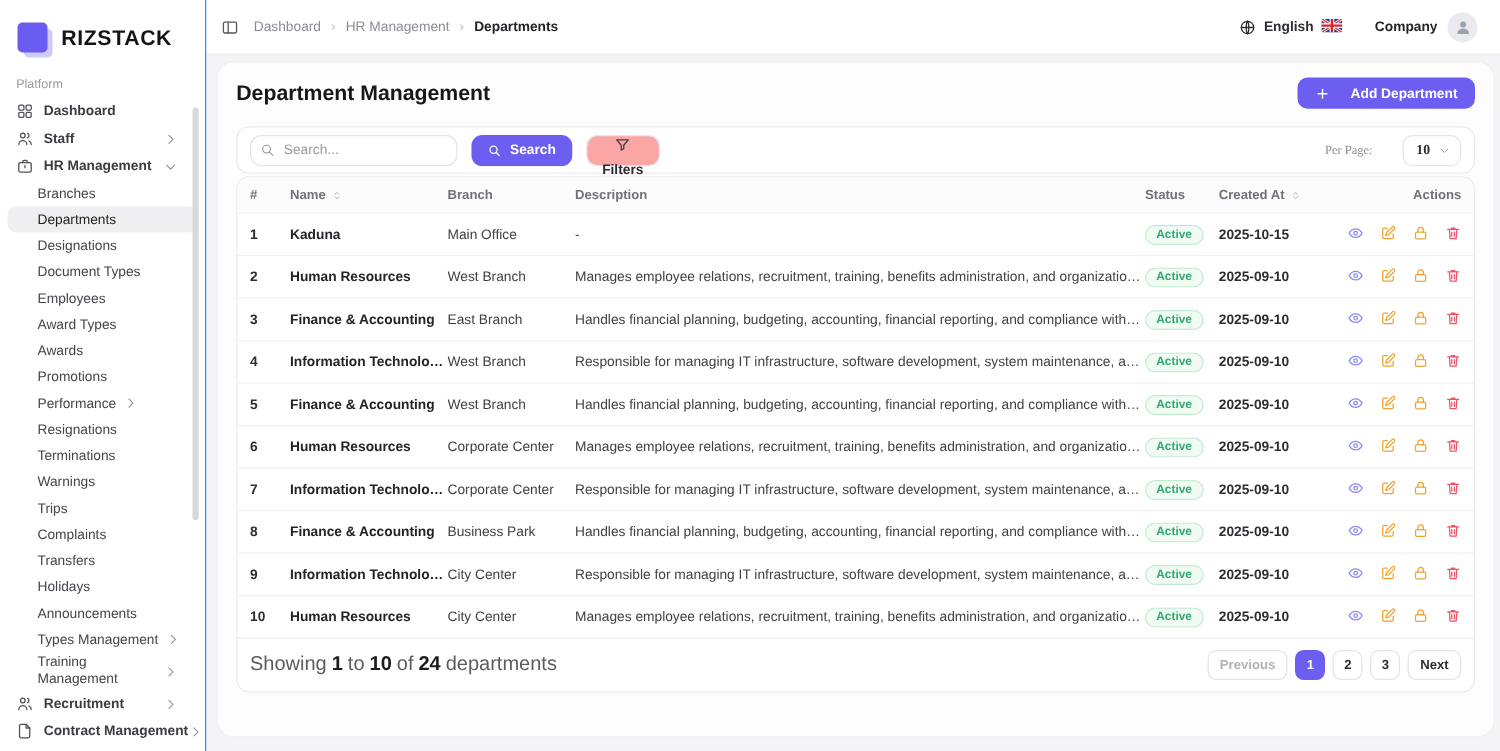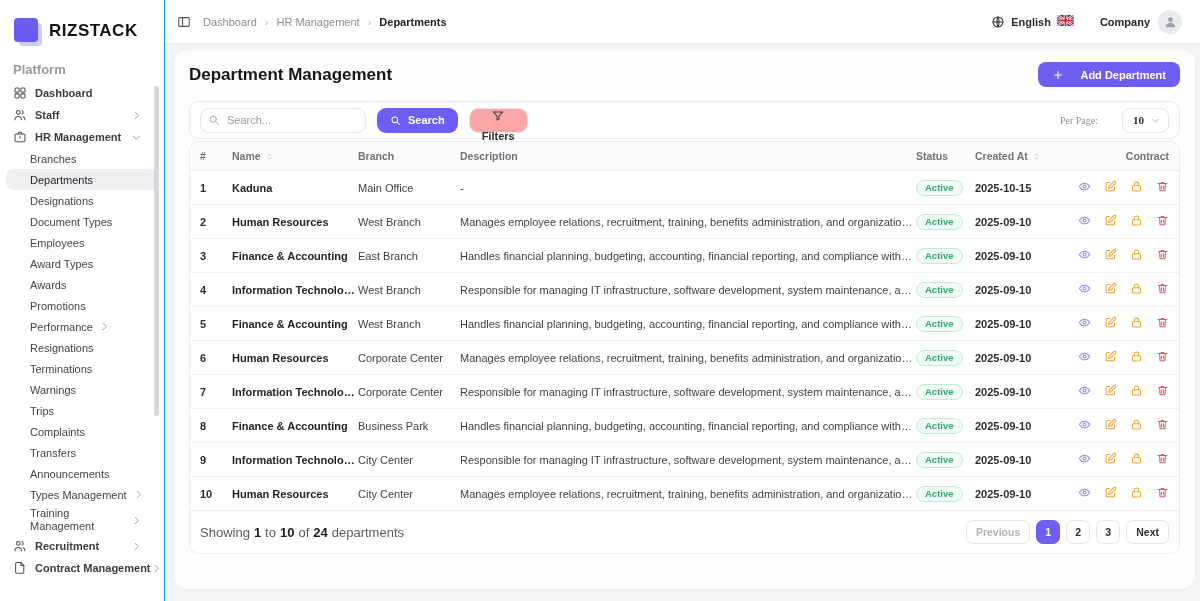--- a/index.html
+++ b/index.html
@@ -13,21 +13,21 @@
   .ico.sm svg { width:11px; height:11px; }
   .ico.xs svg { width:9px; height:9px; }
 
   
   .sidebar { width:165px; background:#fff; border-right:1px solid #0ea5e9; position:relative; padding:14px 0 0 0; flex:0 0 165px; }
   .logo { display:flex; align-items:center; gap:9px; padding:4px 0 14px 14px; }
   .logo-mark { width:26px; height:26px; position:relative; }
   .logo-mark .sq2 { position:absolute; left:5px; top:5px; width:23px; height:23px; background:#b9b3f8; border-radius:4px; opacity:.7; }
   .logo-mark .sq1 { position:absolute; left:0; top:0; width:24px; height:24px; background:#6a5cf0; border-radius:4px; }
   .logo-text { font-size:17px; font-weight:800; letter-spacing:.5px; color:#141418; }
-  .platform { font-size:13px; color:#9a9aa3; font-weight:700; padding:4px 0 5px 13px; }
+  .platform { font-size:10px; color:#9a9aa3; font-weight:400; padding:4px 0 5px 13px; }
   .menu { padding:0 6px; }
   .s-item { display:flex; align-items:center; height:22px; padding:0 8px 0 7px; border-radius:7px; font-size:11px; color:#3b3b43; font-weight:600; cursor:pointer; }
   .s-item .ico { color:#52525b; margin-right:8px; }
   .s-item.sub { height:21px; padding-left:24px; font-weight:500; color:#44444c; }
   .s-item.sub.tall { height:auto; min-height:21px; padding-top:2px; padding-bottom:2px; }
   .s-item.active { background:#efeff2; color:#1f1f24; }
   .s-item .chev { margin-left:auto; color:#8c8c95; }
   .s-item .chev.inline { margin-left:6px; }
   .s-label { white-space:nowrap; }
   .s-item.tall .s-label { white-space:normal; line-height:1.2; max-width:96px; }
@@ -88,21 +88,21 @@
   .badge { display:inline-flex; align-items:center; height:16px; padding:0 8px; border-radius:999px; font-size:9.5px; font-weight:600; color:var(--green-t); background:var(--green-bg); border:1px solid var(--green-bd); }
   .td.c-actions { display:flex; justify-content:flex-end; gap:13px; overflow:visible; }
   .act { cursor:pointer; }
   .act svg { width:13px; height:13px; stroke-width:1.9; }
   .a-view { color:var(--view); }
   .a-edit { color:var(--edit); }
   .a-lock { color:var(--edit); }
   .a-delete { color:var(--del); }
 
   .tfoot { display:flex; align-items:center; height:42px; padding:0 10px; }
-  .showing { font-size:13px; color:#5b5b63; display:flex; gap:4px; }
+  .showing { font-size:16px; color:#5b5b63; display:flex; gap:4px; }
   .showing b { color:#1c1c21; font-weight:700; }
   .pager { margin-left:auto; display:flex; align-items:center; gap:6px; }
   .pg { min-width:24px; height:24px; border:1px solid #e5e5e9; background:#fff; border-radius:7px; font-size:10.5px; font-weight:600; color:#2c2c33; display:flex; align-items:center; justify-content:center; padding:0 9px; cursor:pointer; font-family:inherit; }
   .pg.disabled { color:#b0b0b8; }
   .pg.num { padding:0; }
   .pg.active { background:var(--accent); border-color:var(--accent); color:#fff; }
 </style>
 </head>
 <body>
 
@@ -201,20 +201,23 @@
           <span class="s-label">Warnings</span>
         </div>
         <div class="s-item sub">
           <span class="s-label">Trips</span>
         </div>
         <div class="s-item sub">
           <span class="s-label">Complaints</span>
         </div>
         <div class="s-item sub">
           <span class="s-label">Transfers</span>
+        </div>
+        <div class="s-item sub">
+          <span class="s-label">Holidays</span>
         </div>
         <div class="s-item sub">
           <span class="s-label">Announcements</span>
         </div>
         <div class="s-item sub">
           <span class="s-label">Types Management</span>
           <span class="ico chev sm inline">
             <svg viewBox="0 0 24 24">
               <path d="M9 5l7 7-7 7"></path>
             </svg>
@@ -390,21 +393,21 @@
               </div>
               <div class="th c-created">
                 <span>Created At</span>
                 <span class="ico xs">
                   <svg viewBox="0 0 24 24">
                     <path d="M8 9.5L12 5l4 4.5M8 14.5l4 4.5 4-4.5"></path>
                   </svg>
                 </span>
               </div>
               <div class="th c-actions">
-                <span>Contract</span>
+                <span>Actions</span>
               </div>
             </div>
           <div id="tbody">
               <div class="tgrid tr">
                 <div class="td c-num">1</div>
                 <div class="td c-name">Kaduna</div>
                 <div class="td c-branch">Main Office</div>
                 <div class="td c-desc">-</div>
                 <div class="td c-status"><span class="badge">Active</span></div>
                 <div class="td c-created">2025-10-15</div>

